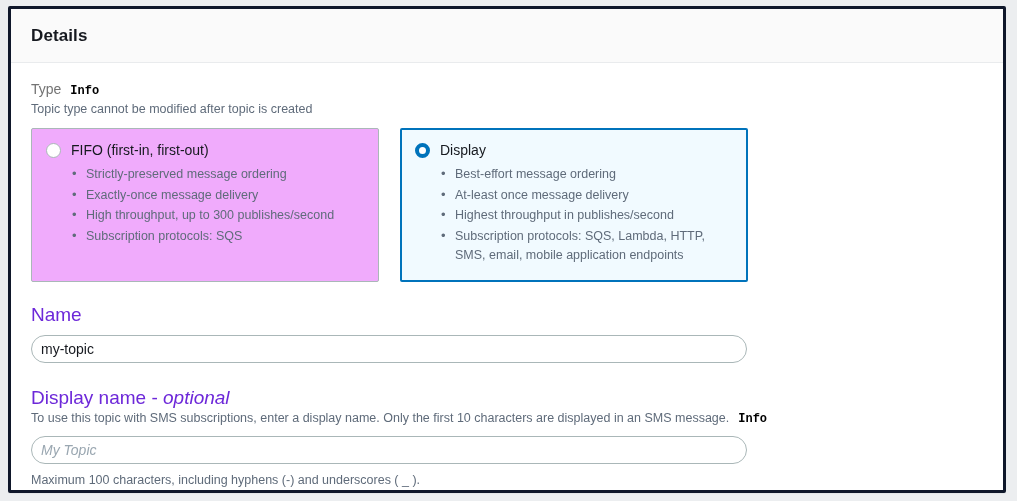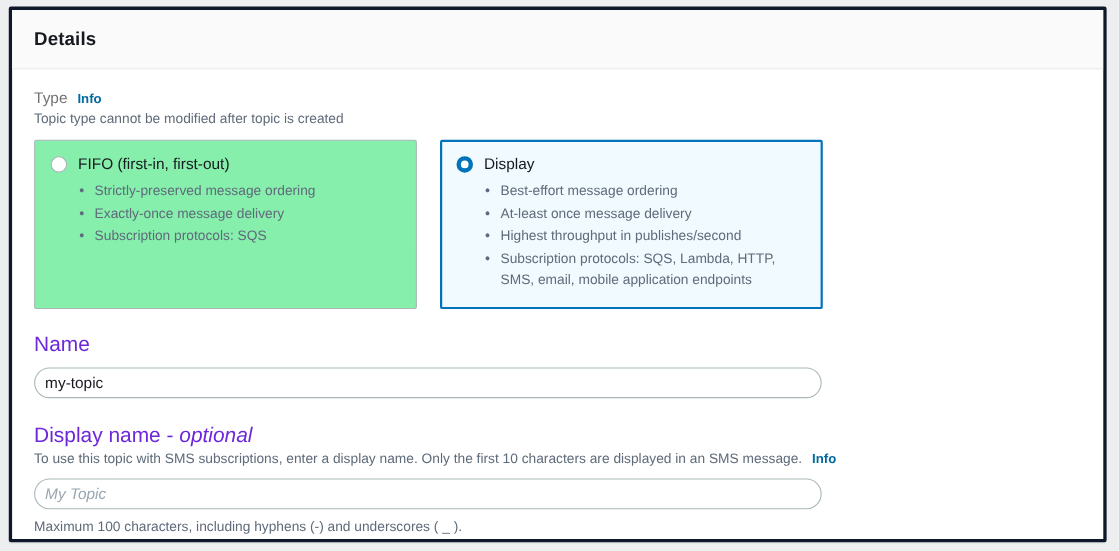--- a/index.html
+++ b/index.html
@@ -56,43 +56,44 @@
     gap: 9px;
   }
   .field-label {
     font-size: 14px;
     color: #737373;
     font-weight: normal;
   }
   .info-link {
     font-size: 12px;
     font-weight: bold;
-    color: #0369a1;
+    color: #000000;
     cursor: pointer;
     text-decoration: none;
+    font-family: Liberation Mono, monospace;
   }
   .field-desc {
     font-size: 12.5px;
     color: #5f6b7a;
     margin-top: 2px;
     line-height: 1.45;
   }
 
   .tiles {
     display: flex;
     gap: 21px;
     margin-top: 10px;
   }
   .tile {
     width: 348px;
     min-height: 145px;
     box-sizing: border-box;
     border: 1px solid #aab7b8;
     border-radius: 2px;
-    background: #86efac;
+    background: #f0abfc;
     padding: 12px 14px 14px 14px;
   }
   .tile.selected {
     border: 2px solid #0073bb;
     background: #f1faff;
     padding: 11px 13px 13px 13px;
   }
 
   .tile-head {
     display: flex;
@@ -213,20 +214,21 @@
       <div class="tiles">
 
         <div class="tile">
           <div class="tile-head">
             <span class="radio"></span>
             <span class="tile-title">FIFO (first-in, first-out)</span>
           </div>
           <ul class="tile-list">
             <li>Strictly-preserved message ordering</li>
             <li>Exactly-once message delivery</li>
+            <li>High throughput, up to 300 publishes/second</li>
             <li>Subscription protocols: SQS</li>
           </ul>
         </div>
 
         <div class="tile selected">
           <div class="tile-head">
             <span class="radio checked"></span>
             <span class="tile-title">Display</span>
           </div>
           <ul class="tile-list">

